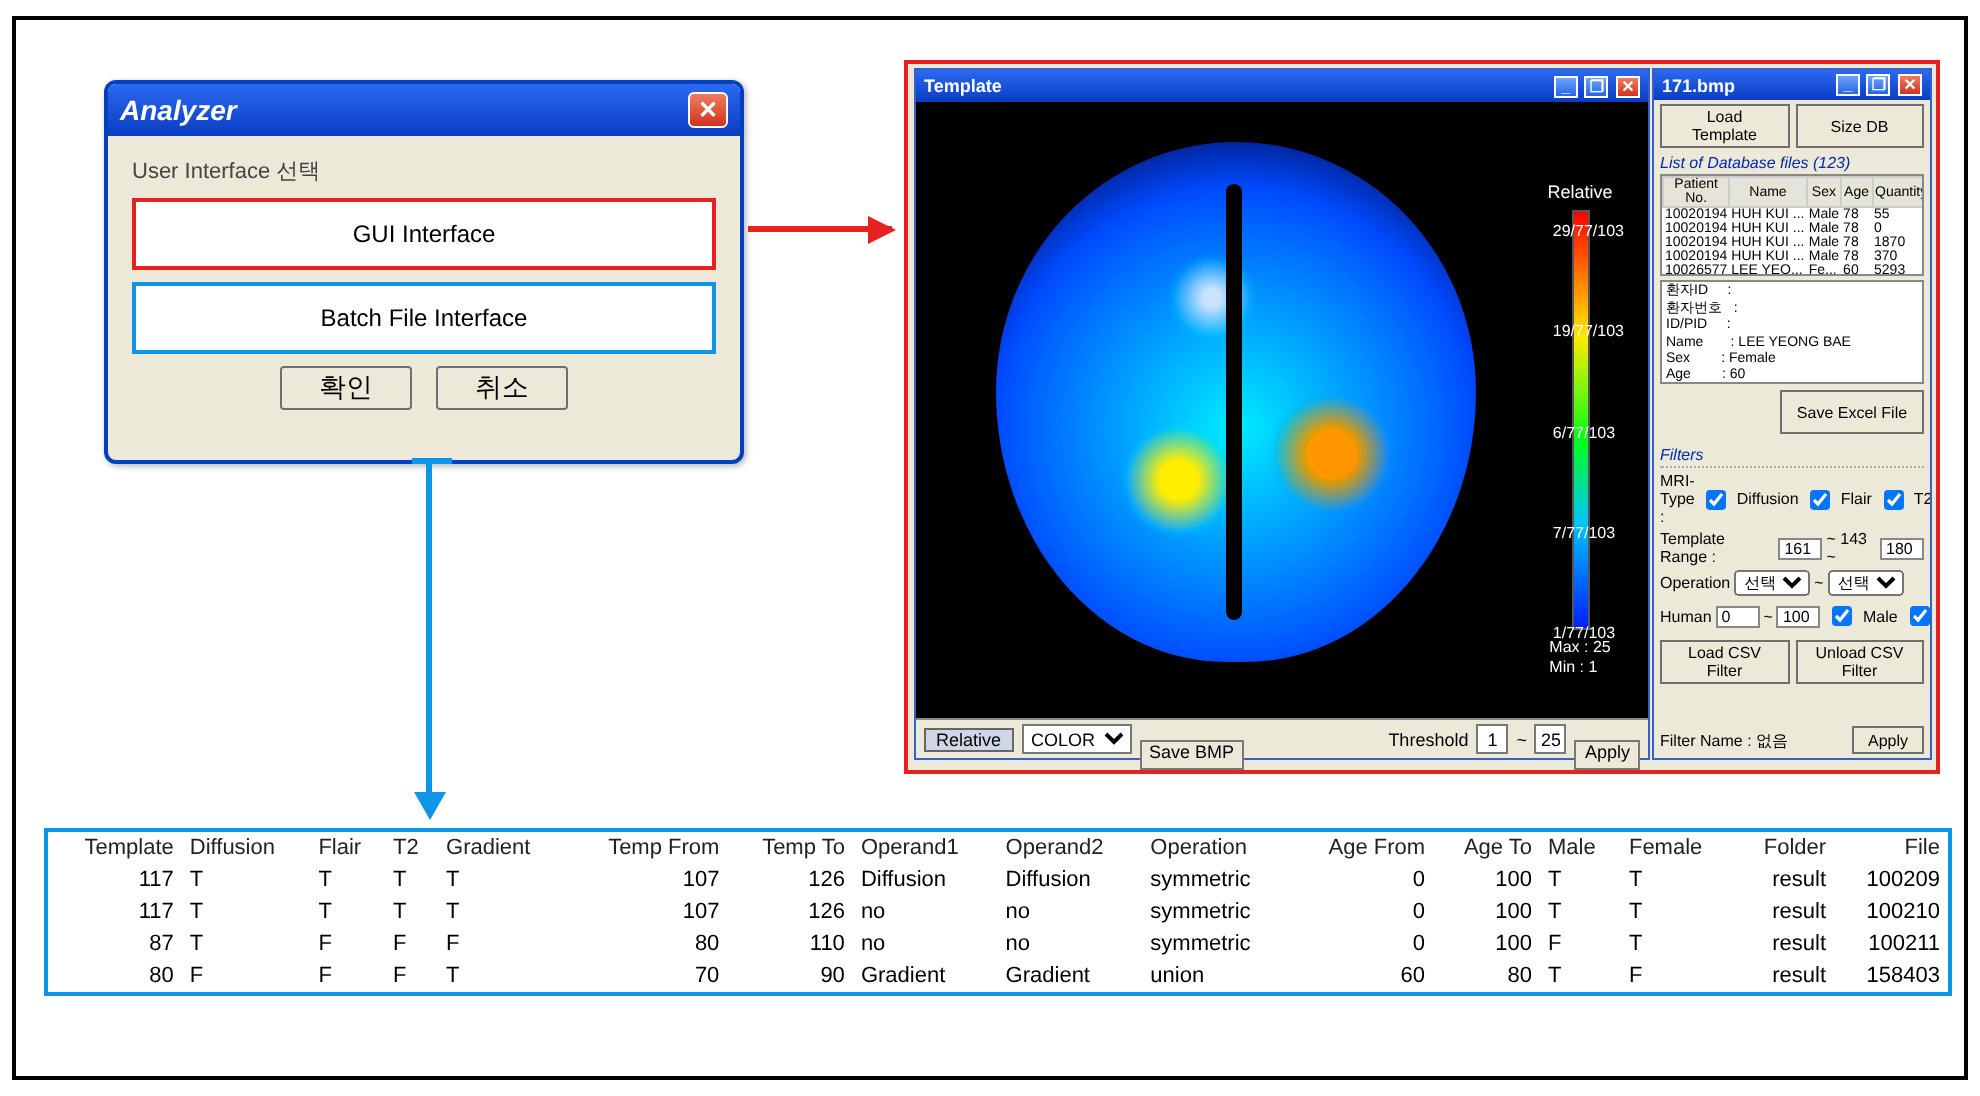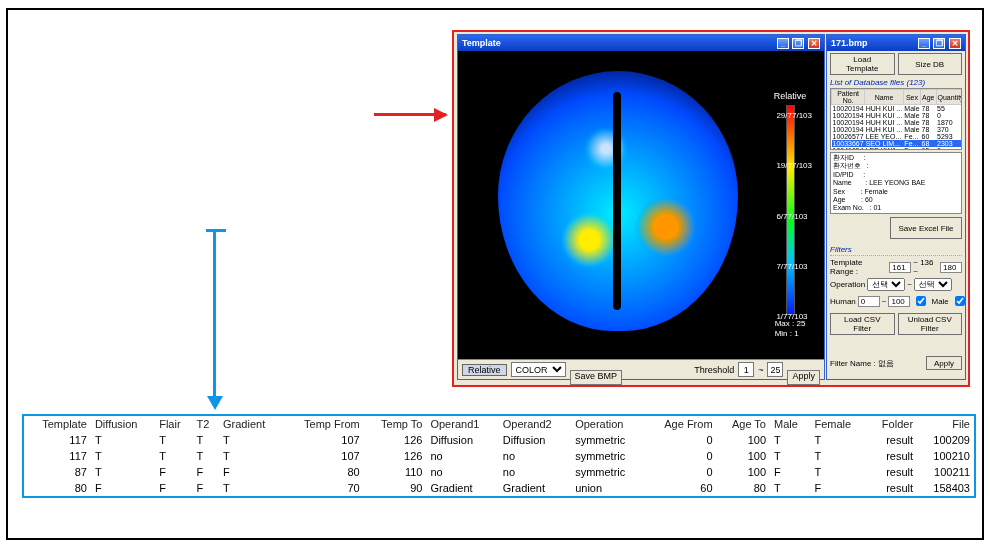--- a/index.html
+++ b/index.html
@@ -235,20 +235,39 @@
     padding:2px 4px; text-align:left; white-space:nowrap;
   }
   .batch-table th{ font-weight:normal; color:#222;}
   .batch-table td.r, .batch-table th.r{ text-align:right; }
 </style>
 </head>
 <body>
 
 <div class="bounding">
 
+  <div class="analyzer-win">
+    <div class="analyzer-title">
+      <span>Analyzer</span>
+      <span class="close-btn">✕</span>
+    </div>
+    <div class="analyzer-body">
+      <div class="analyzer-subtitle">User Interface 선택</div>
+      <div class="big-opt red">
+        <span>GUI Interface</span>
+      </div>
+      <div class="big-opt cyan">
+        <span>Batch File Interface</span>
+      </div>
+      <div class="dlg-buttons">
+        <button>확인</button>
+        <button>취소</button>
+      </div>
+    </div>
+  </div>
 
   <div class="arrow-h"></div>
   <div class="arrow-v1"></div>
   <div class="arrow-v2"></div>
 
   <div class="gui-win">
 
     <div class="tmpl-sub">
       <div class="tmpl-title">
         <span>Template</span>
@@ -381,23 +400,39 @@
 MRI Type   : Flair
 Template No: 169
 Template Size: 300, 370</div>
         <div class="save-row">
           <button class="sb-btn" style="flex:0 0 72px">Save Excel File</button>
         </div>
 
         <div class="grp-label">Filters</div>
         <div class="filters">
           <div class="fil-row">
+            <span>MRI-Type :</span>
+            <label class="chk">
+                <input type="checkbox" checked="" style="">
+                <span>Diffusion</span>
+              </label>
+            <label class="chk">
+                <input type="checkbox" checked="" style="">
+                <span>Flair</span>
+              </label>
+            <label class="chk">
+                <input type="checkbox" checked="" style="">
+                <span>T2</span>
+              </label>
+
+          </div>
+          <div class="fil-row">
             <span>Template Range :</span>
             <input type="text" value="161" style="">
-            <span>~ 136 ~</span>
+            <span>~ 143 ~</span>
             <input type="text" value="180" style="">
           </div>
           <div class="fil-row">
             <span>Operation</span>
             <select><option>선택</option></select>
             <span>~</span>
             <select><option>선택</option></select>
           </div>
           <div class="fil-row">
             <span>Human</span>

